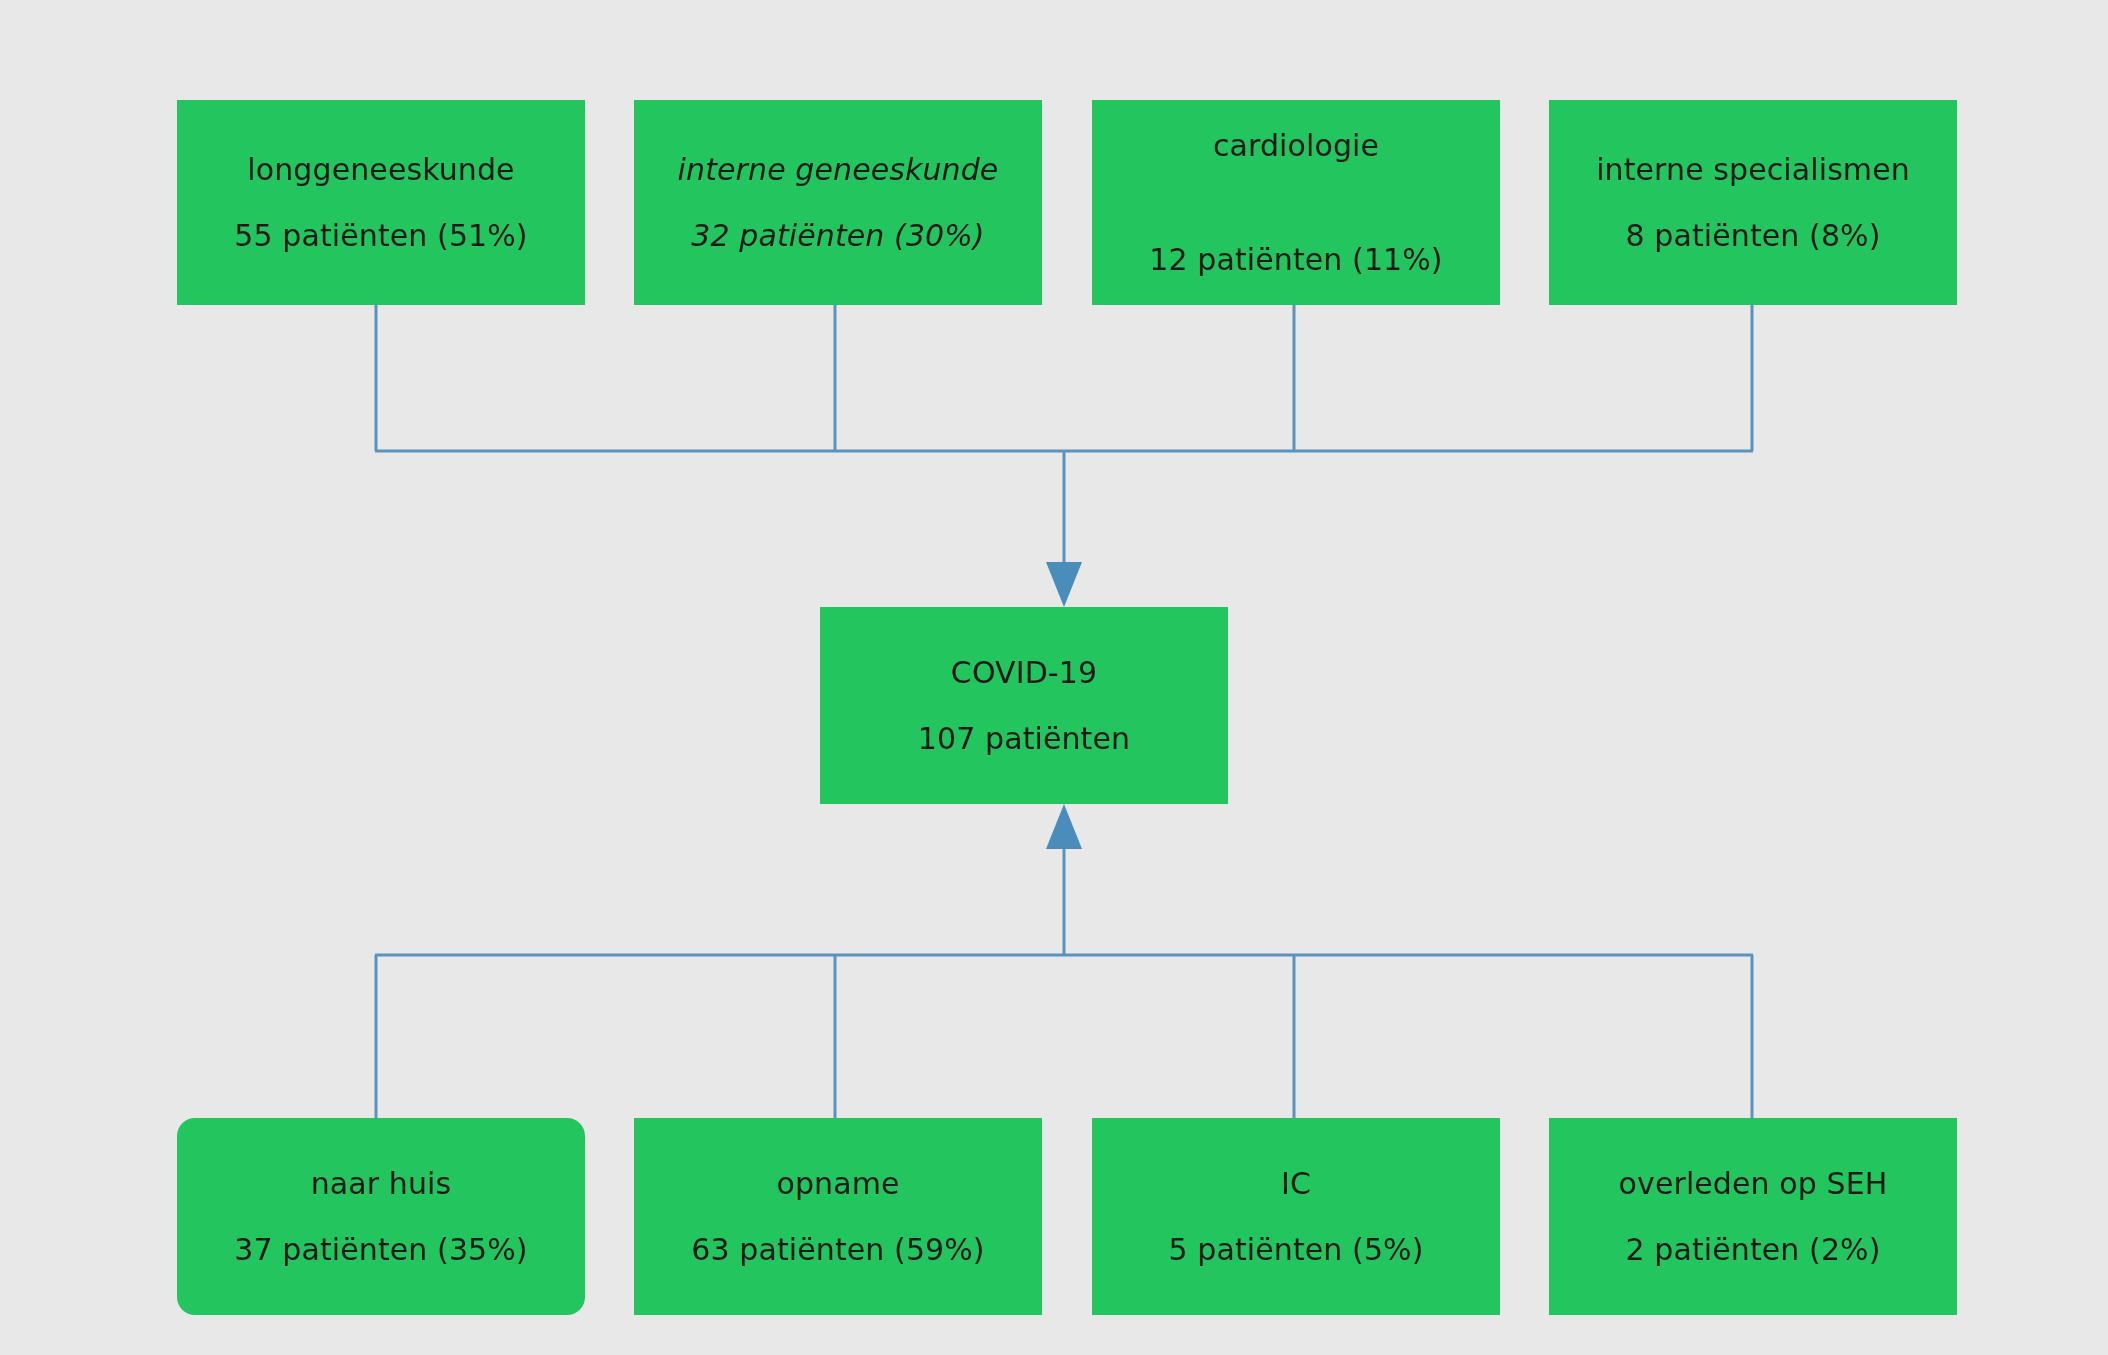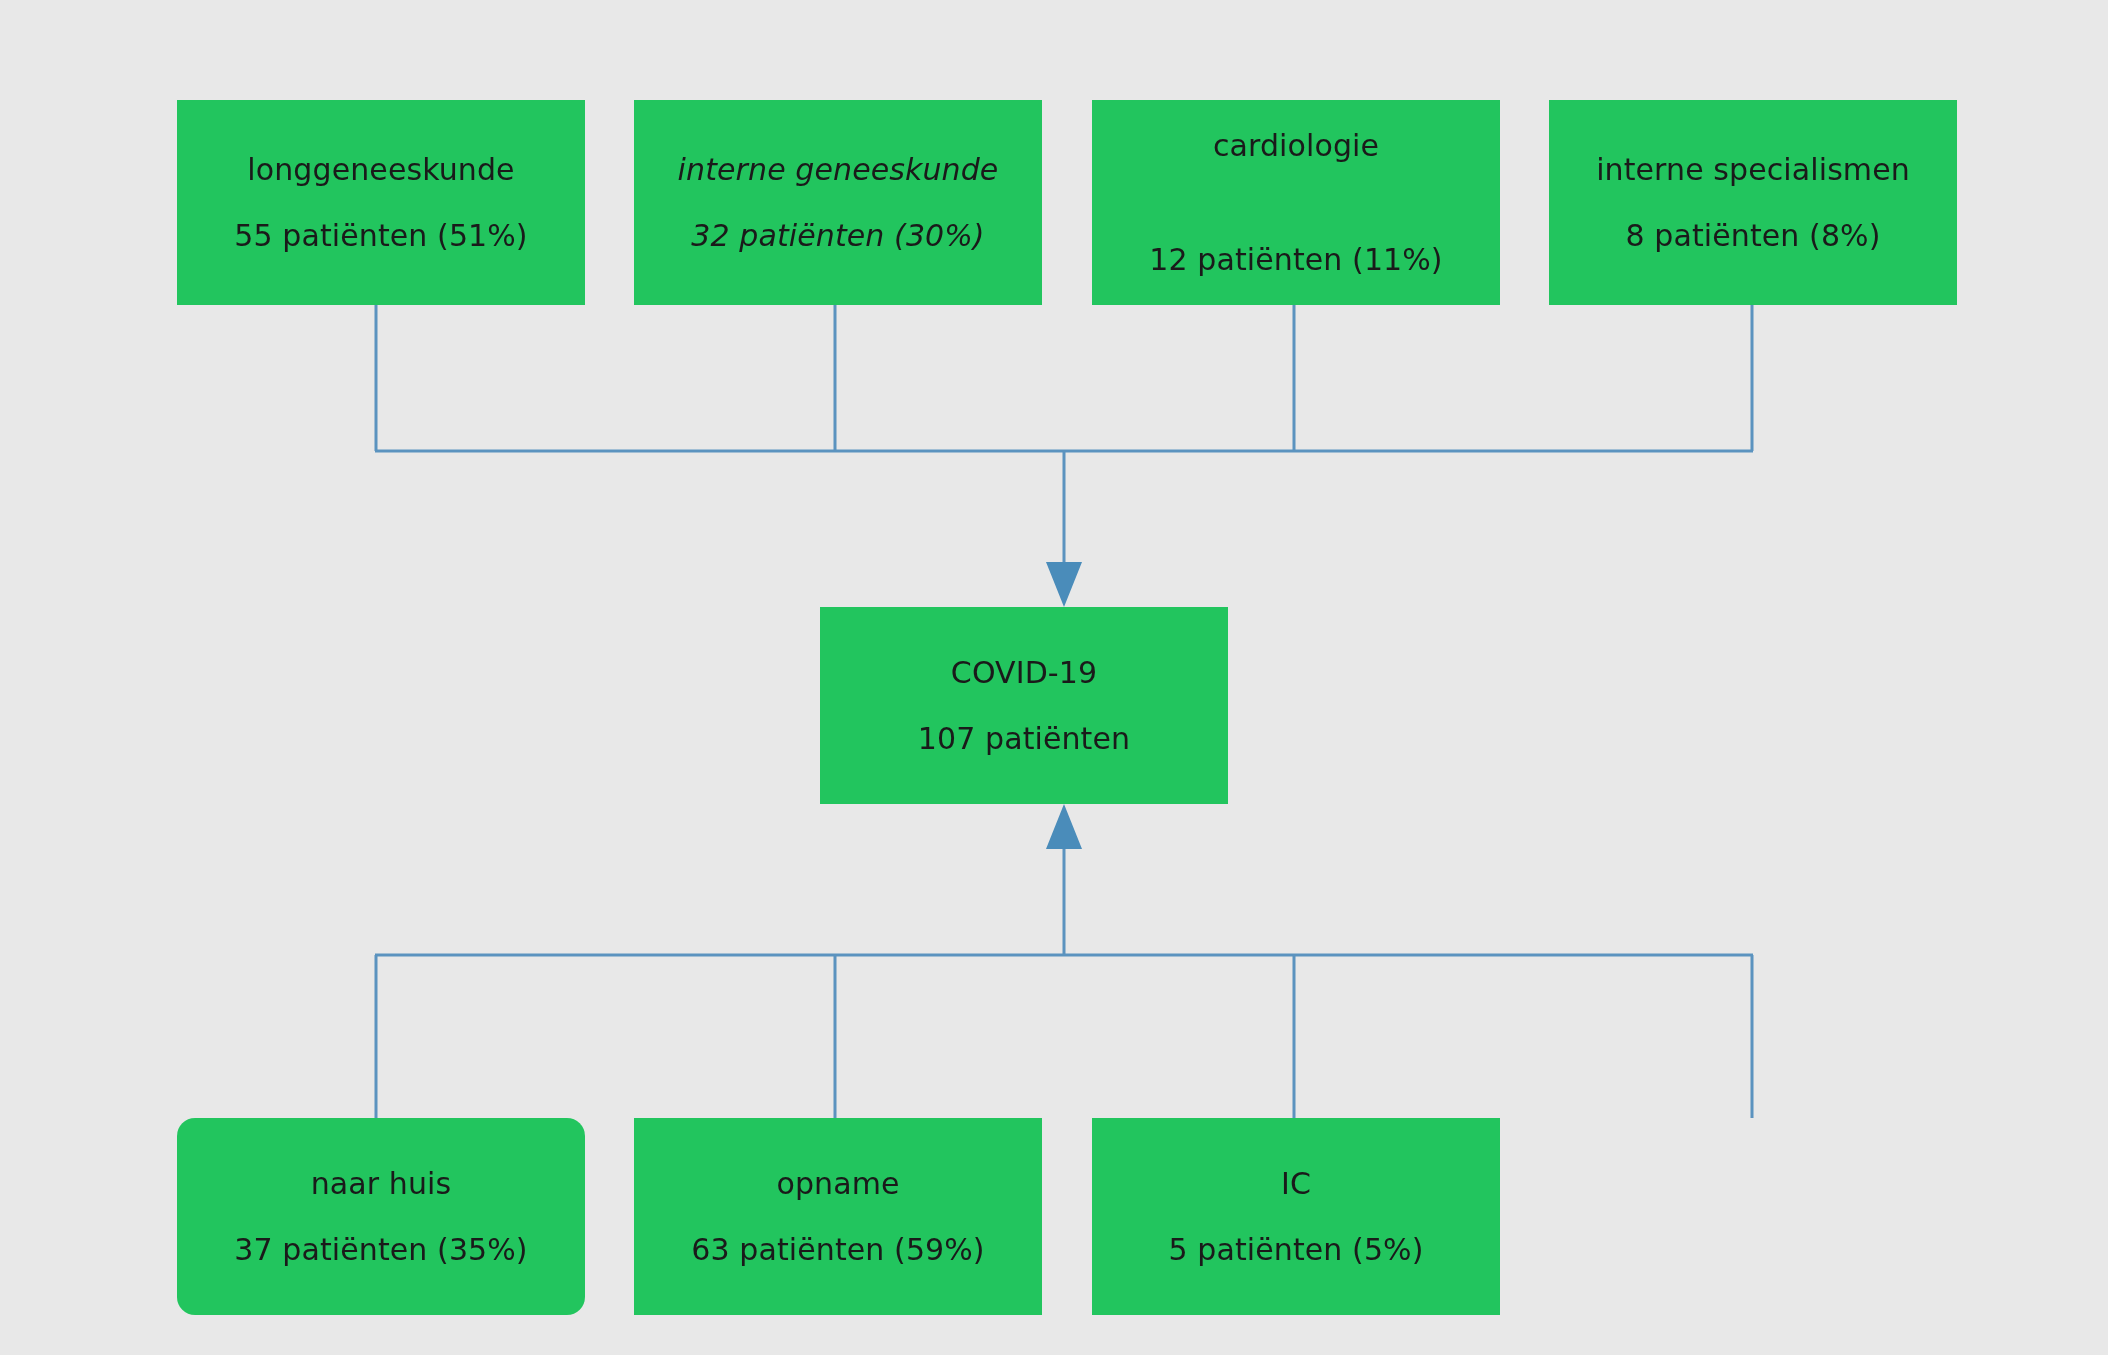--- a/index.html
+++ b/index.html
@@ -128,14 +128,18 @@
     <div class="line2">37 patiënten (35%)</div>
   </div>
   <div class="node bottom-row-node" id="node-bottom-1">
     <div class="line1">opname</div>
     <div class="line2">63 patiënten (59%)</div>
   </div>
   <div class="node bottom-row-node" id="node-bottom-2">
     <div class="line1">IC</div>
     <div class="line2">5 patiënten (5%)</div>
   </div>
+  <div class="node bottom-row-node" id="node-bottom-3">
+    <div class="line1">overleden op SEH</div>
+    <div class="line2">2 patiënten (2%)</div>
+  </div>
 
 </div>
 
 </body></html>

